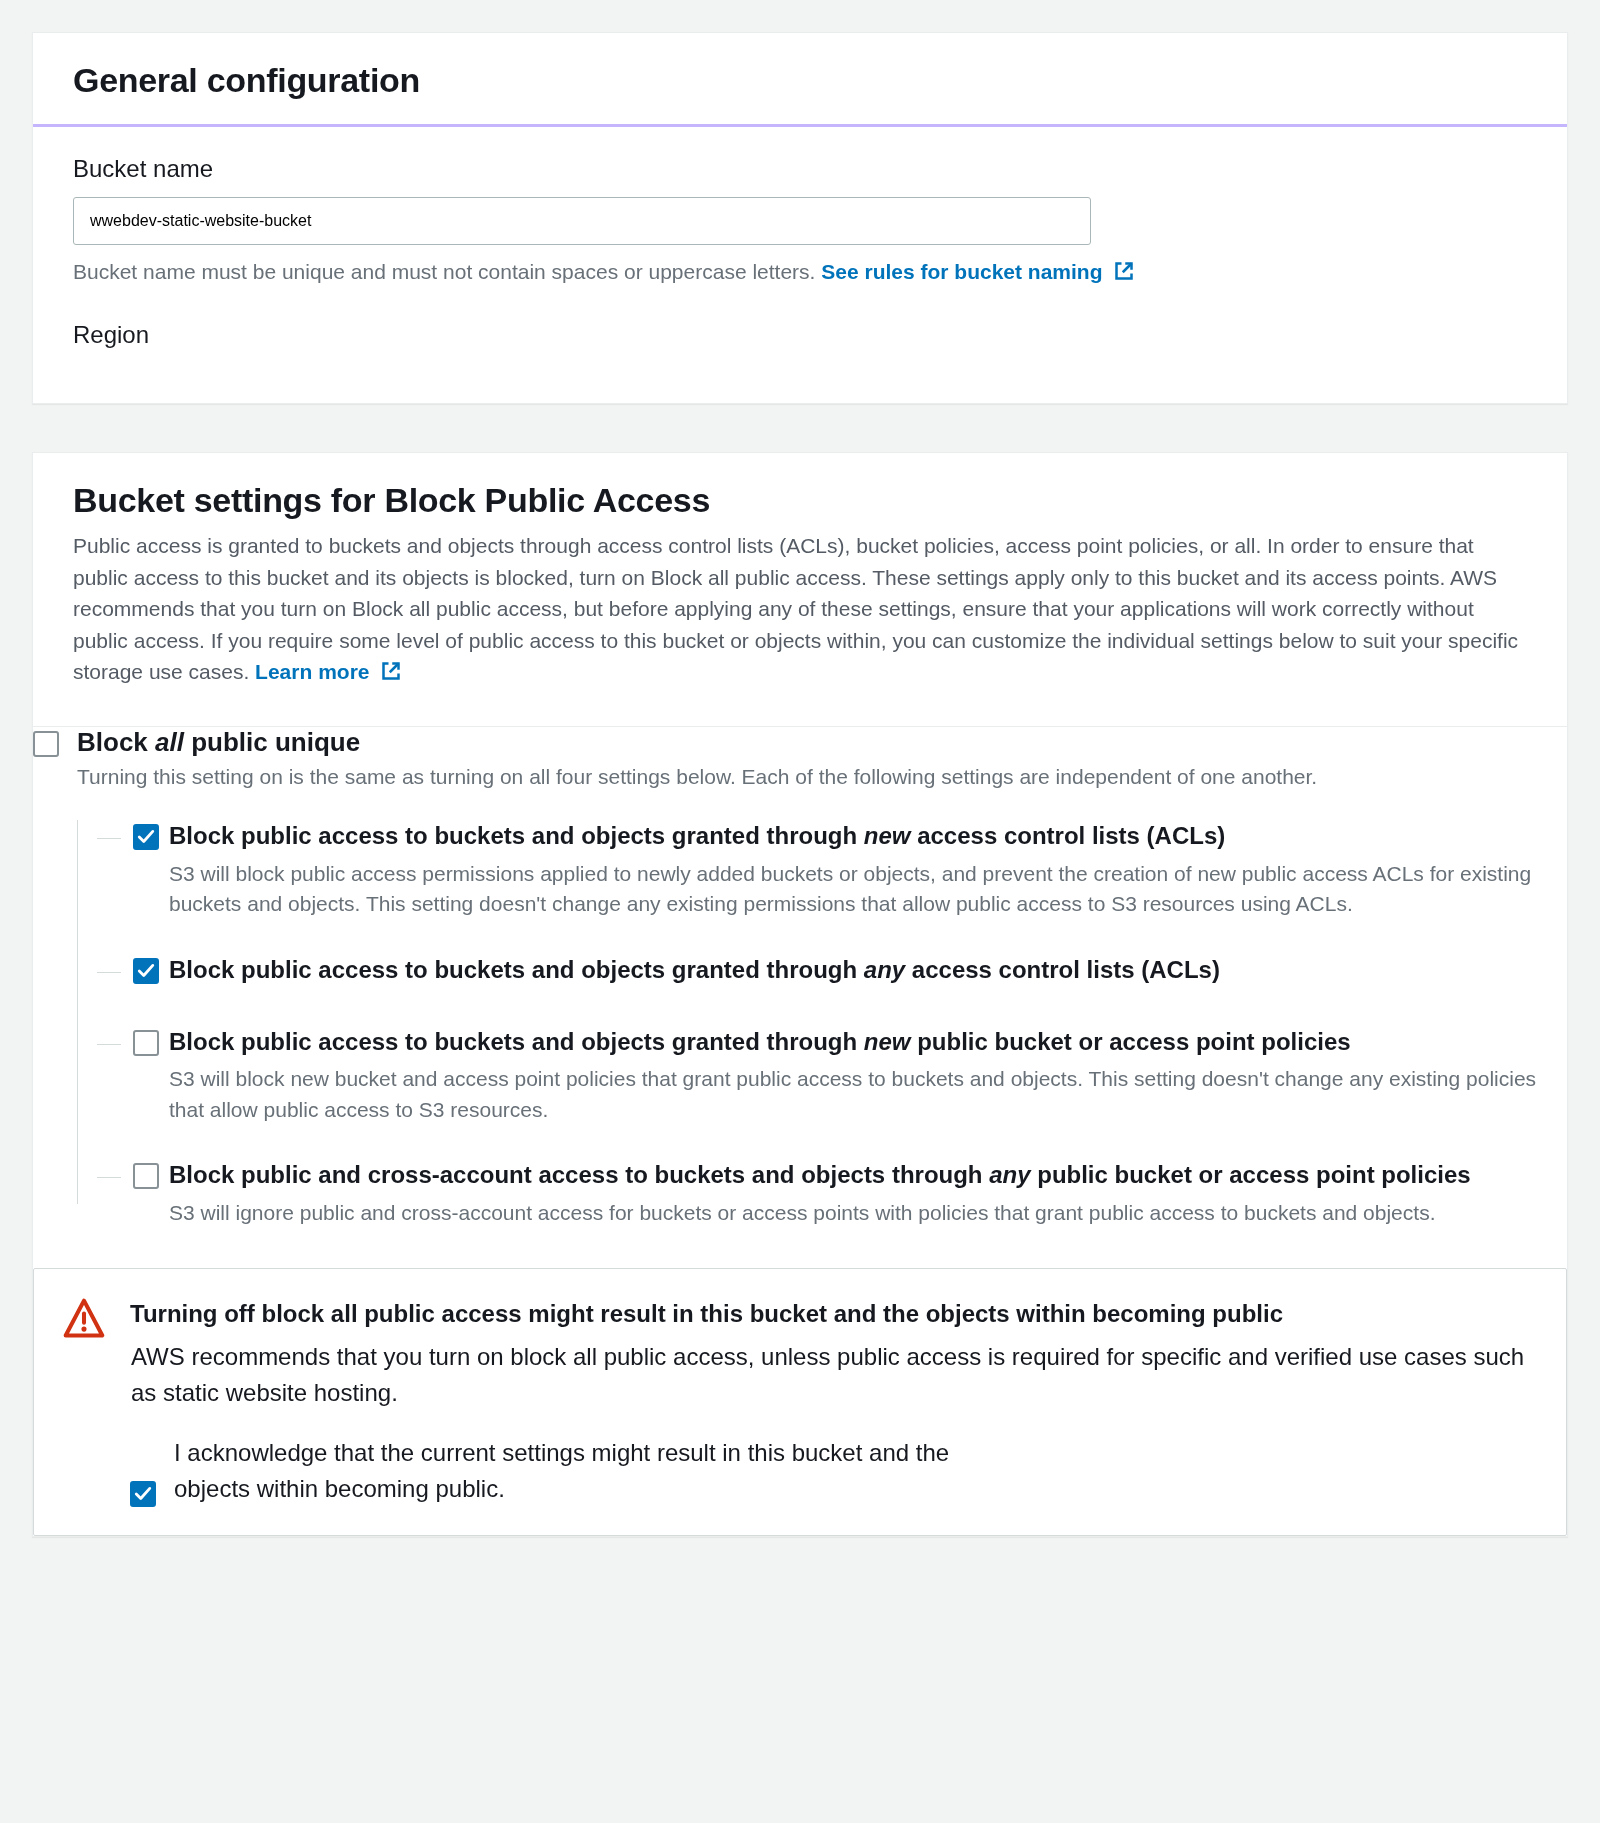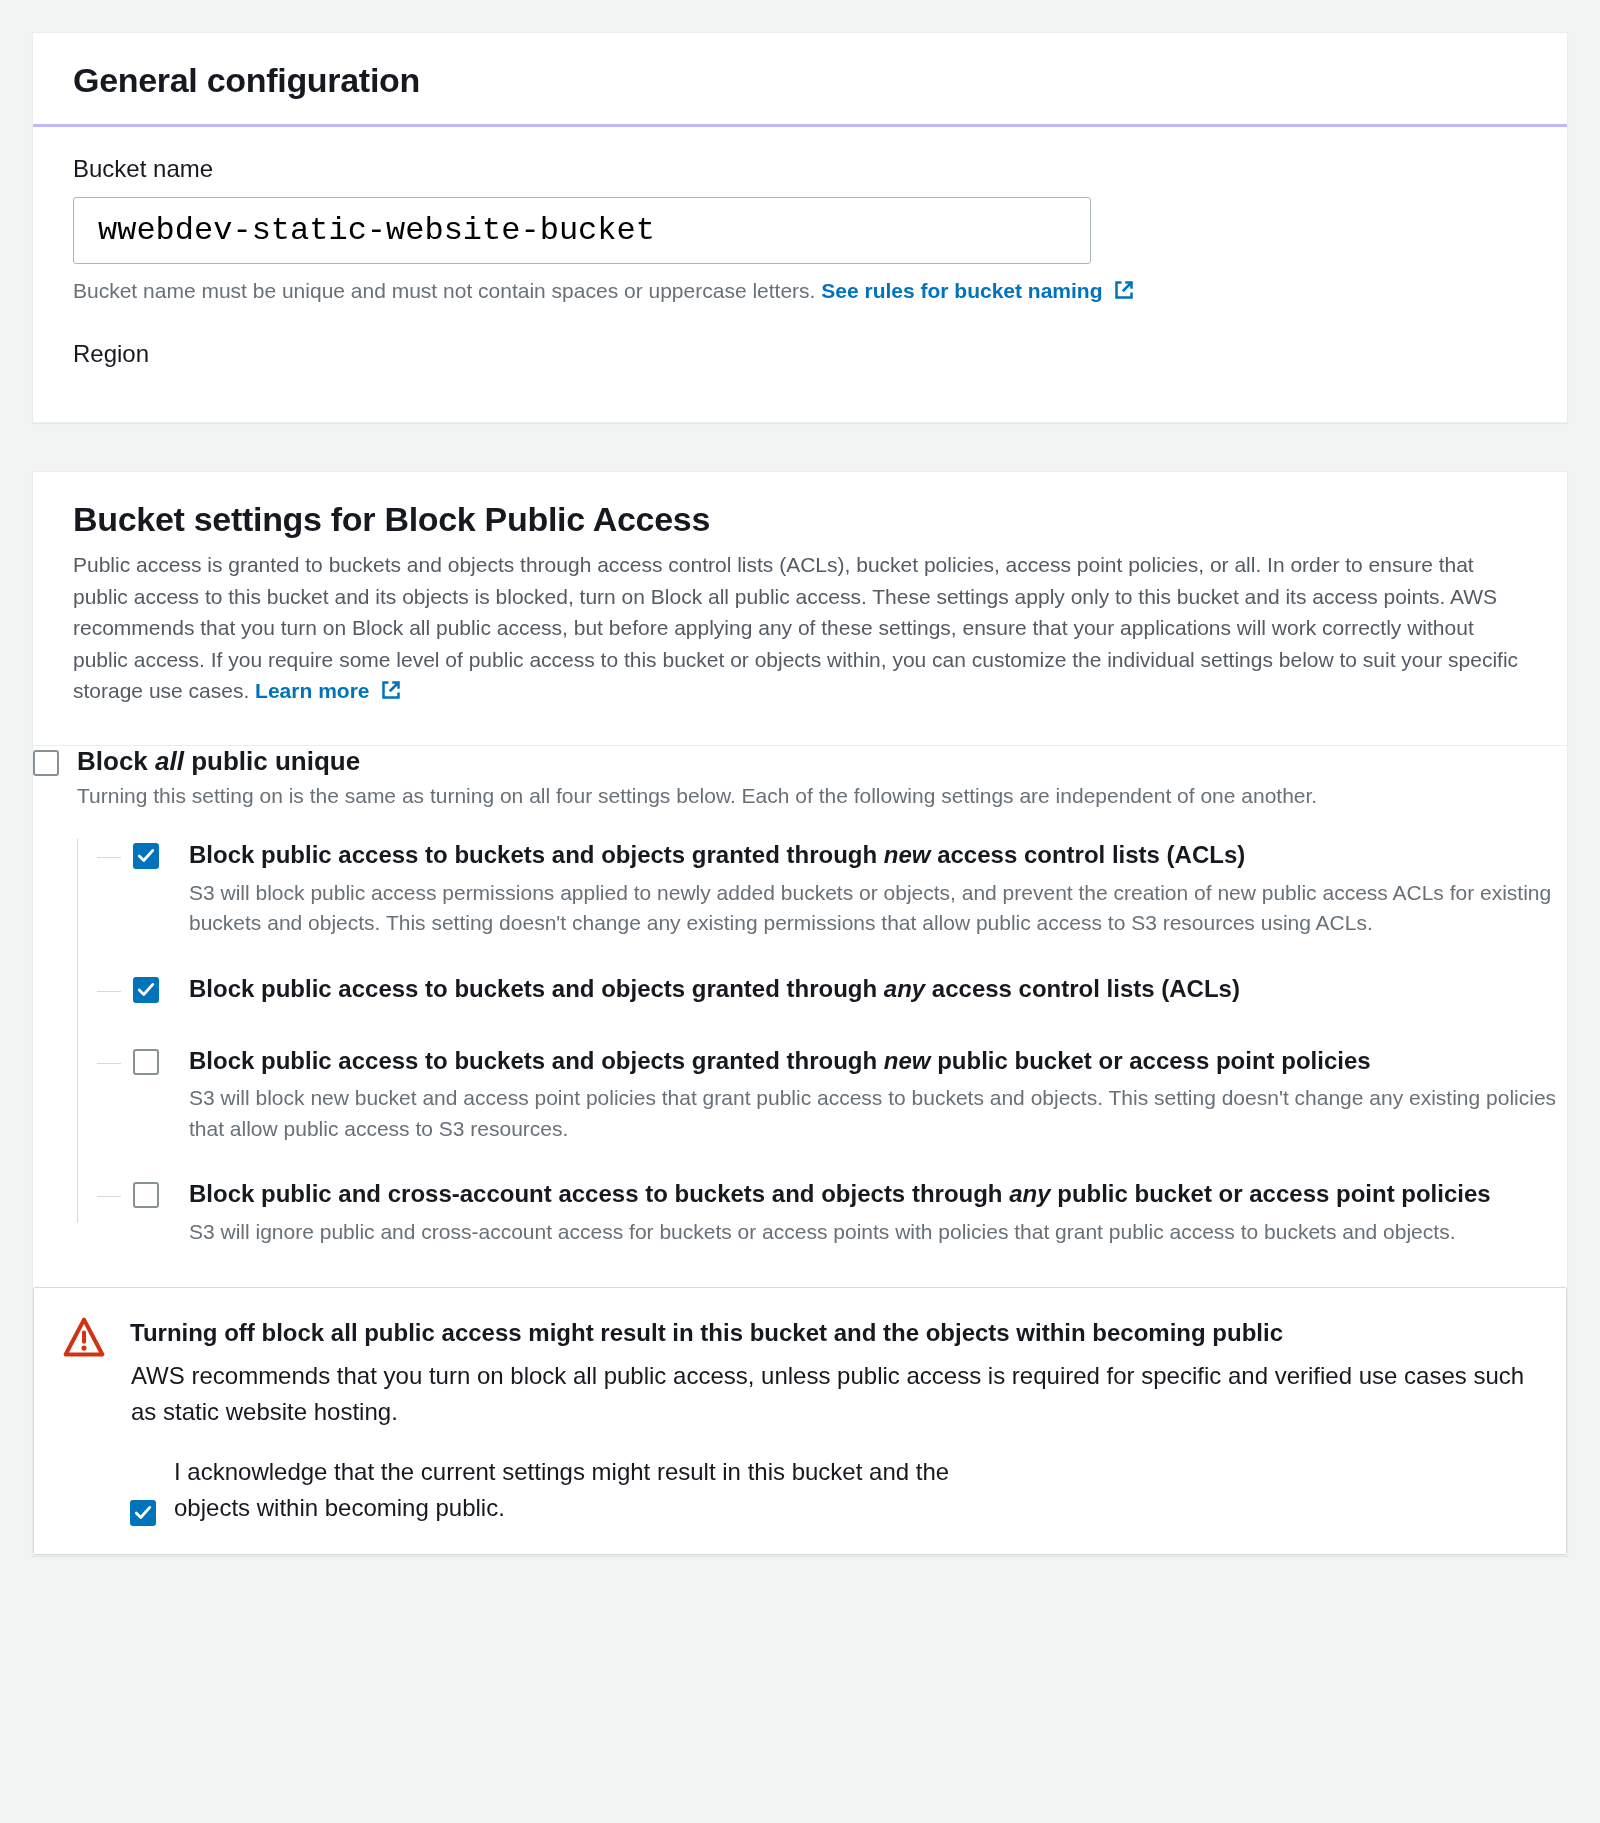--- a/index.html
+++ b/index.html
@@ -32,26 +32,25 @@
   .form-row:last-child { margin-bottom: 0; }
   .form-label {
     display: block;
     font-size: 24px;
     font-weight: 400;
     margin-bottom: 14px;
   }
   .input-text {
     width: 70%;
     max-width: 1060px;
-    padding: 14px 24px;
-    font-size: 32px;
+    padding: 14px 16px;
+    font-size: 16px;
     border: 1px solid #aab7b8;
     border-radius: 3px;
     background: #fff;
-    font-family: Liberation Mono, monospace;
   }
   .select-box {
     position: relative;
     width: 70%;
     max-width: 1060px;
     padding: 14px 48px 14px 16px;
     font-size: 24px;
     border: 1px solid #aab7b8;
     border-radius: 3px;
     background: #fff;
@@ -117,21 +116,21 @@
     margin-bottom: 34px;
   }
   .child:last-child { margin-bottom: 0; }
   .child::before {
     content: "";
     position: absolute;
     left: 0; top: 18px;
     width: 24px; height: 1px;
     background: #d5dbdb;
   }
-  .child-row { display: flex; align-items: flex-start; gap: 30px; }
+  .child-row { display: flex; align-items: flex-start; gap: 10px; }
   .child-content { flex: 1; }
   .child-title { font-size: 24px; font-weight: 700; margin: 0 0 6px; line-height: 1.35; }
   .child-title em { font-style: italic; }
   .child-desc { font-size: 21px; color: #687078; margin: 0; line-height: 1.45; }
 
   .alert {
     margin-top: 40px;
     border: 1px solid #d5dbdb;
     border-radius: 2px;
     padding: 28px 32px 28px 28px;

